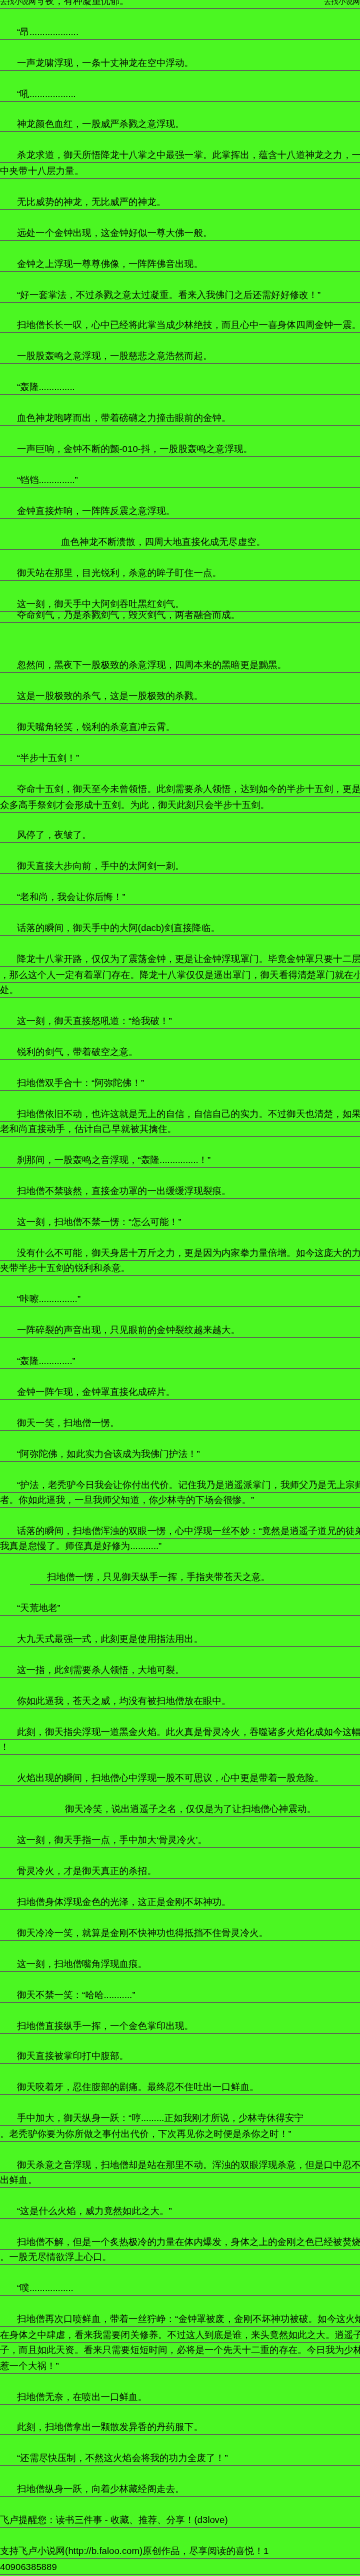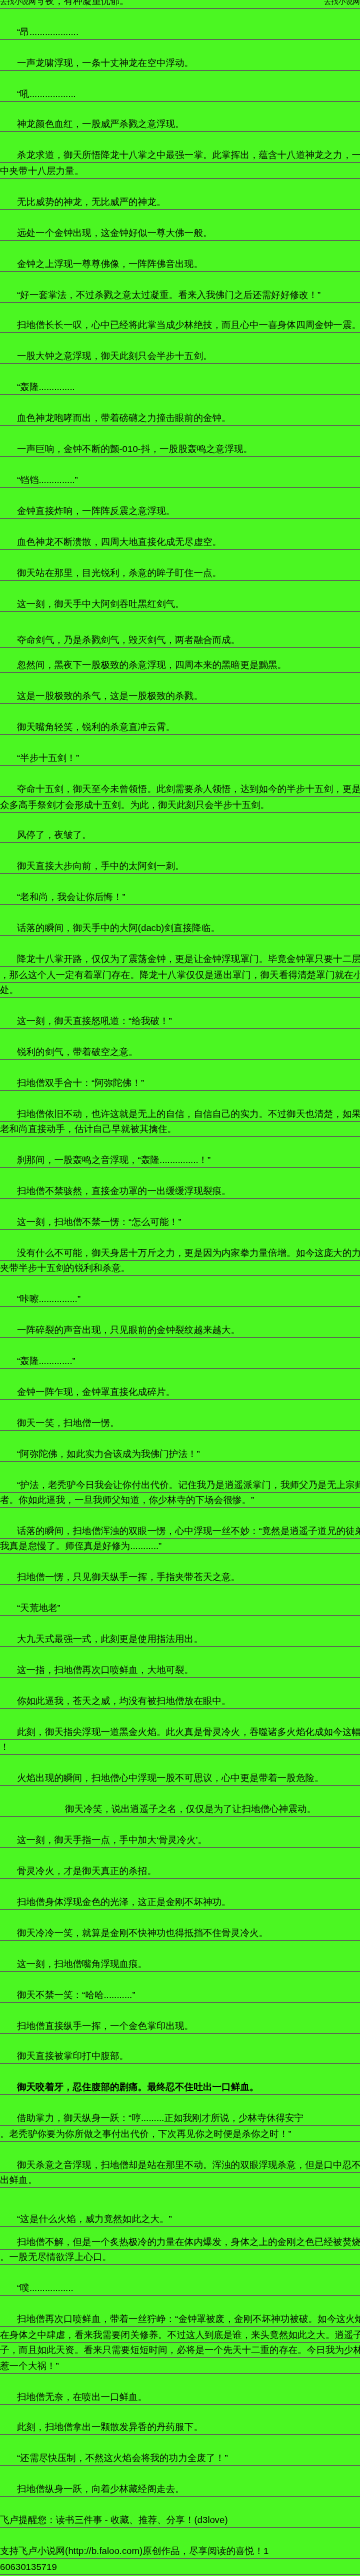--- a/index.html
+++ b/index.html
@@ -36,30 +36,30 @@
       <div class="tline" style="top: 57px; border-bottom-color: rgb(92, 108, 84);"><span class="txt ind">一声龙啸浮现，一条十丈神龙在空中浮动。</span></div>
       <div class="tline" style="top: 88px; border-bottom-color: rgb(92, 108, 84);"><span class="txt ind">“吼..................</span></div>
       <div class="tline" style="top: 118px; border-bottom-color: rgb(92, 108, 84);"><span class="txt ind">神龙颜色血红，一股威严杀戮之意浮现。</span></div>
       <div class="tline" style="top: 149px; border-bottom-color: rgb(92, 108, 84);"><span class="txt ind">杀龙求道，御天所悟降龙十八掌之中最强一掌。此掌挥出，蕴含十八道神龙之力，一掌之</span></div>
       <div class="tline" style="top: 165px; border-bottom-color: rgb(92, 108, 84);"><span class="txt">中夹带十八层力量。</span></div>
       <div class="tline" style="top: 196px; border-bottom-color: rgb(92, 108, 84);"><span class="txt ind">无比威势的神龙，无比威严的神龙。</span></div>
       <div class="tline" style="top: 227px; border-bottom-color: rgb(92, 108, 84);"><span class="txt ind">远处一个金钟出现，这金钟好似一尊大佛一般。</span></div>
       <div class="tline" style="top: 258px; border-bottom-color: rgb(92, 108, 84);"><span class="txt ind">金钟之上浮现一尊尊佛像，一阵阵佛音出现。</span></div>
       <div class="tline" style="top: 289px; border-bottom-color: rgb(92, 108, 84);"><span class="txt ind">“好一套掌法，不过杀戮之意太过凝重。看来入我佛门之后还需好好修改！”</span></div>
       <div class="tline" style="top: 319px; border-bottom-color: rgb(92, 108, 84);"><span class="txt ind">扫地僧长长一叹，心中已经将此掌当成少林绝技，而且心中一喜身体四周金钟一震。</span></div>
-      <div class="tline" style="top: 350px; border-bottom-color: rgb(92, 108, 84);"><span class="txt ind">一股大钟之意浮现，御天此刻只会半步十五剑。</span></div>
+      <div class="tline" style="top: 350px; border-bottom-color: rgb(92, 108, 84);"><span class="txt ind">一股股轰鸣之意浮现，一股慈悲之意浩然而起。</span></div>
       <div class="tline" style="top: 381px; border-bottom-color: rgb(92, 108, 84);"><span class="txt ind">“轰隆..............</span></div>
       <div class="tline" style="top: 412px; border-bottom-color: rgb(92, 108, 84);"><span class="txt ind">血色神龙咆哮而出，带着磅礴之力撞击眼前的金钟。</span></div>
       <div class="tline" style="top: 443px; border-bottom-color: rgb(92, 108, 84);"><span class="txt ind">一声巨响，金钟不断的颤-010-抖，一股股轰鸣之意浮现。</span></div>
       <div class="tline" style="top: 474px; border-bottom-color: rgb(92, 108, 84);"><span class="txt ind">“铛铛..............”</span></div>
       <div class="tline" style="top: 505px; border-bottom-color: rgb(92, 108, 84);"><span class="txt ind">金钟直接炸响，一阵阵反震之意浮现。</span></div>
-      <div class="tline" style="top: 536px; border-bottom-color: rgb(92, 108, 84);"><span class="txt ind">血色神龙不断溃散，四周大地直接化成无尽虚空。</span></div>
+      <div class="tline" style="top: 536px; border-bottom-color: rgb(92, 108, 84); padding-left: 44px;"><span class="txt ind">血色神龙不断溃散，四周大地直接化成无尽虚空。</span></div>
       <div class="tline" style="top: 567px; border-bottom-color: rgb(92, 108, 84);"><span class="txt ind">御天站在那里，目光锐利，杀意的眸子盯住一点。</span></div>
       <div class="tline" style="top: 598px; border-bottom-color: rgb(92, 108, 84);"><span class="txt ind">这一刻，御天手中大阿剑吞吐黑红剑气。</span></div>
-      <div class="tline" style="top: 634px; border-bottom-color: rgb(92, 108, 84); font-family: Liberation Mono, monospace;"><span class="txt ind">夺命剑气，乃是杀戮剑气，毁灭剑气，两者融合而成。</span></div>
+      <div class="tline" style="top: 609px; border-bottom-color: rgb(92, 108, 84); font-family: Liberation Mono, monospace;"><span class="txt ind">夺命剑气，乃是杀戮剑气，毁灭剑气，两者融合而成。</span></div>
       <div class="tline" style="top: 659px; border-bottom-color: rgb(92, 108, 84);"><span class="txt ind">忽然间，黑夜下一股极致的杀意浮现，四周本来的黑暗更是黝黑。</span></div>
       <div class="tline" style="top: 690px; border-bottom-color: rgb(92, 108, 84);"><span class="txt ind">这是一股极致的杀气，这是一股极致的杀戮。</span></div>
       <div class="tline" style="top: 721px; border-bottom-color: rgb(92, 108, 84);"><span class="txt ind">御天嘴角轻笑，锐利的杀意直冲云霄。</span></div>
       <div class="tline" style="top: 752px; border-bottom-color: rgb(92, 108, 84);"><span class="txt ind">“半步十五剑！”</span></div>
       <div class="tline" style="top: 783px; border-bottom-color: rgb(92, 108, 84);"><span class="txt ind">夺命十五剑，御天至今未曾领悟。此剑需要杀人领悟，达到如今的半步十五剑，更是需要</span></div>
       <div class="tline" style="top: 799px; border-bottom-color: rgb(92, 108, 84);"><span class="txt">众多高手祭剑才会形成十五剑。为此，御天此刻只会半步十五剑。</span></div>
       <div class="tline" style="top: 829px; border-bottom-color: rgb(92, 108, 84);"><span class="txt ind">风停了，夜皱了。</span></div>
       <div class="tline" style="top: 860px; border-bottom-color: rgb(92, 108, 84);"><span class="txt ind">御天直接大步向前，手中的太阿剑一刺。</span></div>
       <div class="tline" style="top: 891px; border-bottom-color: rgb(92, 108, 84);"><span class="txt ind">“老和尚，我会让你后悔！”</span></div>
       <div class="tline" style="top: 922px; border-bottom-color: rgb(92, 108, 84);"><span class="txt ind">话落的瞬间，御天手中的大阿(dacb)剑直接降临。</span></div>
@@ -79,53 +79,53 @@
       <div class="tline" style="top: 1293px; border-bottom-color: rgb(92, 108, 84);"><span class="txt ind">“咔嚓...............”</span></div>
       <div class="tline" style="top: 1324px; border-bottom-color: rgb(92, 108, 84);"><span class="txt ind">一阵碎裂的声音出现，只见眼前的金钟裂纹越来越大。</span></div>
       <div class="tline" style="top: 1355px; border-bottom-color: rgb(92, 108, 84);"><span class="txt ind">“轰隆.............”</span></div>
       <div class="tline" style="top: 1386px; border-bottom-color: rgb(92, 108, 84);"><span class="txt ind">金钟一阵乍现，金钟罩直接化成碎片。</span></div>
       <div class="tline" style="top: 1417px; border-bottom-color: rgb(92, 108, 84);"><span class="txt ind">御天一笑，扫地僧一愣。</span></div>
       <div class="tline" style="top: 1448px; border-bottom-color: rgb(92, 108, 84);"><span class="txt ind">“阿弥陀佛，如此实力合该成为我佛门护法！”</span></div>
       <div class="tline" style="top: 1479px; border-bottom-color: rgb(92, 108, 84);"><span class="txt ind">“护法，老秃驴今日我会让你付出代价。记住我乃是逍遥派掌门，我师父乃是无上宗师强</span></div>
       <div class="tline" style="top: 1494px; border-bottom-color: rgb(92, 108, 84);"><span class="txt">者。你如此逼我，一旦我师父知道，你少林寺的下场会很惨。”</span></div>
       <div class="tline" style="top: 1525px; border-bottom-color: rgb(92, 108, 84);"><span class="txt ind">话落的瞬间，扫地僧浑浊的双眼一愣，心中浮现一丝不妙：“竟然是逍遥子道兄的徒弟，</span></div>
       <div class="tline" style="top: 1540px; border-bottom-color: rgb(92, 108, 84);"><span class="txt">我真是怠慢了。师侄真是好修为...........”</span></div>
-      <div class="tline" style="top: 1571px; border-bottom-color: rgb(92, 108, 84);"><span class="txt ind">扫地僧一愣，只见御天纵手一挥，手指夹带苍天之意。</span></div>
+      <div class="tline" style="top: 1571px; border-bottom-color: rgb(92, 108, 84); margin-left: 30px;"><span class="txt ind">扫地僧一愣，只见御天纵手一挥，手指夹带苍天之意。</span></div>
       <div class="tline" style="top: 1602px; border-bottom-color: rgb(92, 108, 84);"><span class="txt ind">“天荒地老”</span></div>
       <div class="tline" style="top: 1633px; border-bottom-color: rgb(92, 108, 84);"><span class="txt ind">大九天式最强一式，此刻更是使用指法用出。</span></div>
-      <div class="tline" style="top: 1664px; border-bottom-color: rgb(92, 108, 84);"><span class="txt ind">这一指，扫地僧再次口喷鲜血，大地可裂。</span></div>
+      <div class="tline" style="top: 1664px; border-bottom-color: rgb(92, 108, 84);"><span class="txt ind">这一指，此剑需要杀人领悟，大地可裂。</span></div>
       <div class="tline" style="top: 1695px; border-bottom-color: rgb(92, 108, 84);"><span class="txt ind">你如此逼我，苍天之威，均没有被扫地僧放在眼中。</span></div>
       <div class="tline" style="top: 1726px; border-bottom-color: rgb(92, 108, 84);"><span class="txt ind">此刻，御天指尖浮现一道黑金火焰。此火真是骨灵冷火，吞噬诸多火焰化成如今这幅模样</span></div>
       <div class="tline" style="top: 1741px; border-bottom-color: rgb(92, 108, 84);"><span class="txt">！</span></div>
       <div class="tline" style="top: 1772px; border-bottom-color: rgb(92, 108, 84);"><span class="txt ind">火焰出现的瞬间，扫地僧心中浮现一股不可思议，心中更是带着一股危险。</span></div>
       <div class="tline" style="top: 1803px; border-bottom-color: rgb(92, 108, 84); padding-left: 48px;"><span class="txt ind">御天冷笑，说出逍遥子之名，仅仅是为了让扫地僧心神震动。</span></div>
       <div class="tline" style="top: 1834px; border-bottom-color: rgb(92, 108, 84);"><span class="txt ind">这一刻，御天手指一点，手中加大‘骨灵冷火’。</span></div>
       <div class="tline" style="top: 1865px; border-bottom-color: rgb(92, 108, 84);"><span class="txt ind">骨灵冷火，才是御天真正的杀招。</span></div>
       <div class="tline" style="top: 1896px; border-bottom-color: rgb(92, 108, 84);"><span class="txt ind">扫地僧身体浮现金色的光泽，这正是金刚不坏神功。</span></div>
       <div class="tline" style="top: 1927px; border-bottom-color: rgb(92, 108, 84);"><span class="txt ind">御天冷冷一笑，就算是金刚不快神功也得抵挡不住骨灵冷火。</span></div>
       <div class="tline" style="top: 1958px; border-bottom-color: rgb(92, 108, 84);"><span class="txt ind">这一刻，扫地僧嘴角浮现血痕。</span></div>
       <div class="tline" style="top: 1989px; border-bottom-color: rgb(92, 108, 84);"><span class="txt ind">御天不禁一笑：“哈哈...........”</span></div>
       <div class="tline" style="top: 2020px; border-bottom-color: rgb(92, 108, 84);"><span class="txt ind">扫地僧直接纵手一挥，一个金色掌印出现。</span></div>
       <div class="tline" style="top: 2050px; border-bottom-color: rgb(92, 108, 84);"><span class="txt ind">御天直接被掌印打中腹部。</span></div>
-      <div class="tline" style="top: 2081px; border-bottom-color: rgb(92, 108, 84); font-weight: bold;"><span class="txt ind">御天咬着牙，忍住腹部的剧痛。最终忍不住吐出一口鲜血。</span></div>
-      <div class="tline" style="top: 2112px; border-bottom-color: rgb(92, 108, 84);"><span class="txt ind">借助掌力，御天纵身一跃：“哼.........正如我刚才所说，少林寺休得安宁</span></div>
+      <div class="tline" style="top: 2081px; border-bottom-color: rgb(92, 108, 84);"><span class="txt ind">御天咬着牙，忍住腹部的剧痛。最终忍不住吐出一口鲜血。</span></div>
+      <div class="tline" style="top: 2112px; border-bottom-color: rgb(92, 108, 84);"><span class="txt ind">手中加大，御天纵身一跃：“哼.........正如我刚才所说，少林寺休得安宁</span></div>
       <div class="tline" style="top: 2128px; border-bottom-color: rgb(92, 108, 84);"><span class="txt">。老秃驴你要为你所做之事付出代价，下次再见你之时便是杀你之时！”</span></div>
       <div class="tline" style="top: 2159px; border-bottom-color: rgb(92, 108, 84);"><span class="txt ind">御天杀意之音浮现，扫地僧却是站在那里不动。浑浊的双眼浮现杀意，但是口中忍不住喷</span></div>
       <div class="tline" style="top: 2174px; border-bottom-color: rgb(92, 108, 84);"><span class="txt">出鲜血。</span></div>
-      <div class="tline" style="top: 2205px; border-bottom-color: rgb(92, 108, 84); margin-top: 8px;"><span class="txt ind">“这是什么火焰，威力竟然如此之大。”</span></div>
+      <div class="tline" style="top: 2205px; border-bottom-color: rgb(92, 108, 84);"><span class="txt ind">“这是什么火焰，威力竟然如此之大。”</span></div>
       <div class="tline" style="top: 2236px; border-bottom-color: rgb(92, 108, 84);"><span class="txt ind">扫地僧不解，但是一个炙热极冷的力量在体内爆发，身体之上的金刚之色已经被焚烧干净</span></div>
       <div class="tline" style="top: 2251px; border-bottom-color: rgb(92, 108, 84);"><span class="txt">。一股无尽情欲浮上心口。</span></div>
       <div class="tline" style="top: 2282px; border-bottom-color: rgb(92, 108, 84);"><span class="txt ind">“噗.................</span></div>
       <div class="tline" style="top: 2313px; border-bottom-color: rgb(92, 108, 84);"><span class="txt ind">扫地僧再次口喷鲜血，带着一丝狞峥：“金钟罩被废，金刚不坏神功被破。如今这火焰还</span></div>
       <div class="tline" style="top: 2329px; border-bottom-color: rgb(92, 108, 84);"><span class="txt">在身体之中肆虐，看来我需要闭关修养。不过这人到底是谁，来头竟然如此之大。逍遥子的弟</span></div>
       <div class="tline" style="top: 2344px; border-bottom-color: rgb(92, 108, 84);"><span class="txt">子，而且如此天资。看来只需要短短时间，必将是一个先天十二重的存在。今日我为少林寺招</span></div>
       <div class="tline" style="top: 2360px; border-bottom-color: rgb(92, 108, 84);"><span class="txt">惹一个大祸！”</span></div>
       <div class="tline" style="top: 2391px; border-bottom-color: rgb(92, 108, 84);"><span class="txt ind">扫地僧无奈，在喷出一口鲜血。</span></div>
       <div class="tline" style="top: 2421px; border-bottom-color: rgb(92, 108, 84);"><span class="txt ind">此刻，扫地僧拿出一颗散发异香的丹药服下。</span></div>
       <div class="tline" style="top: 2452px; border-bottom-color: rgb(92, 108, 84);"><span class="txt ind">“还需尽快压制，不然这火焰会将我的功力全废了！”</span></div>
       <div class="tline" style="top: 2483px; border-bottom-color: rgb(92, 108, 84);"><span class="txt ind">扫地僧纵身一跃，向着少林藏经阁走去。</span></div>
       <div class="tline" style="top: 2514px; border-bottom-color: rgb(92, 108, 84);"><span class="txt">飞卢提醒您：读书三件事 - 收藏、推荐、分享！(d3love)</span></div>
       <div class="tline" style="top: 2545px; border-bottom-color: rgb(92, 108, 84);"><span class="txt">支持飞卢小说网(http://b.faloo.com)原创作品，尽享阅读的喜悦！1</span></div>
-      <div class="tline" style="top: 2561px; border-bottom-color: rgb(92, 108, 84);"><span class="txt">60630135719</span></div>
+      <div class="tline" style="top: 2561px; border-bottom-color: rgb(92, 108, 84);"><span class="txt">40906385889</span></div>
     </div>
 
 </div>
 
 
 </body></html>

